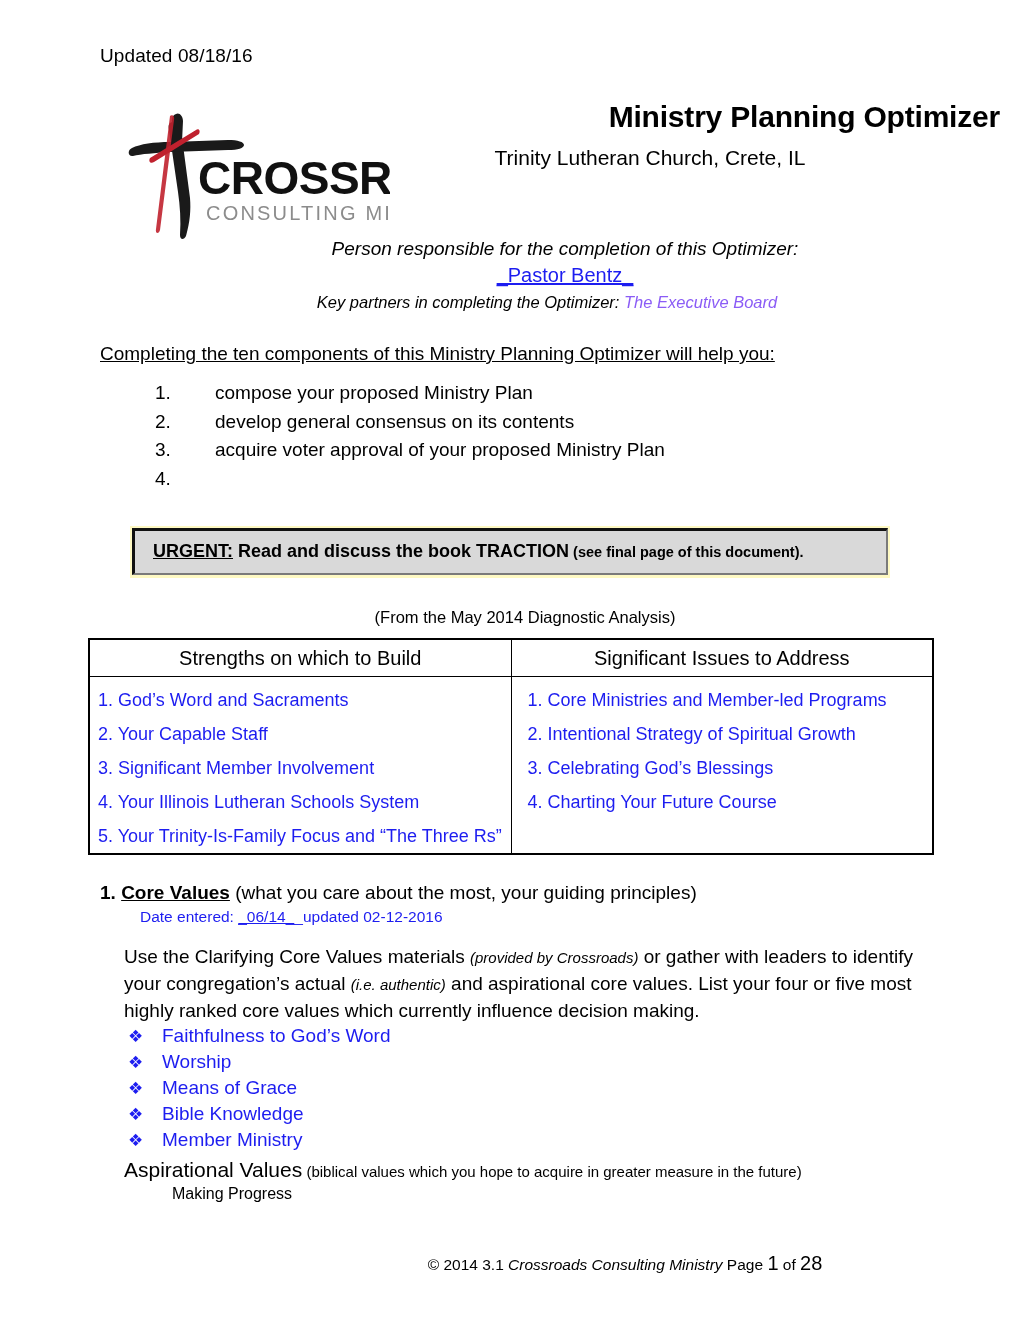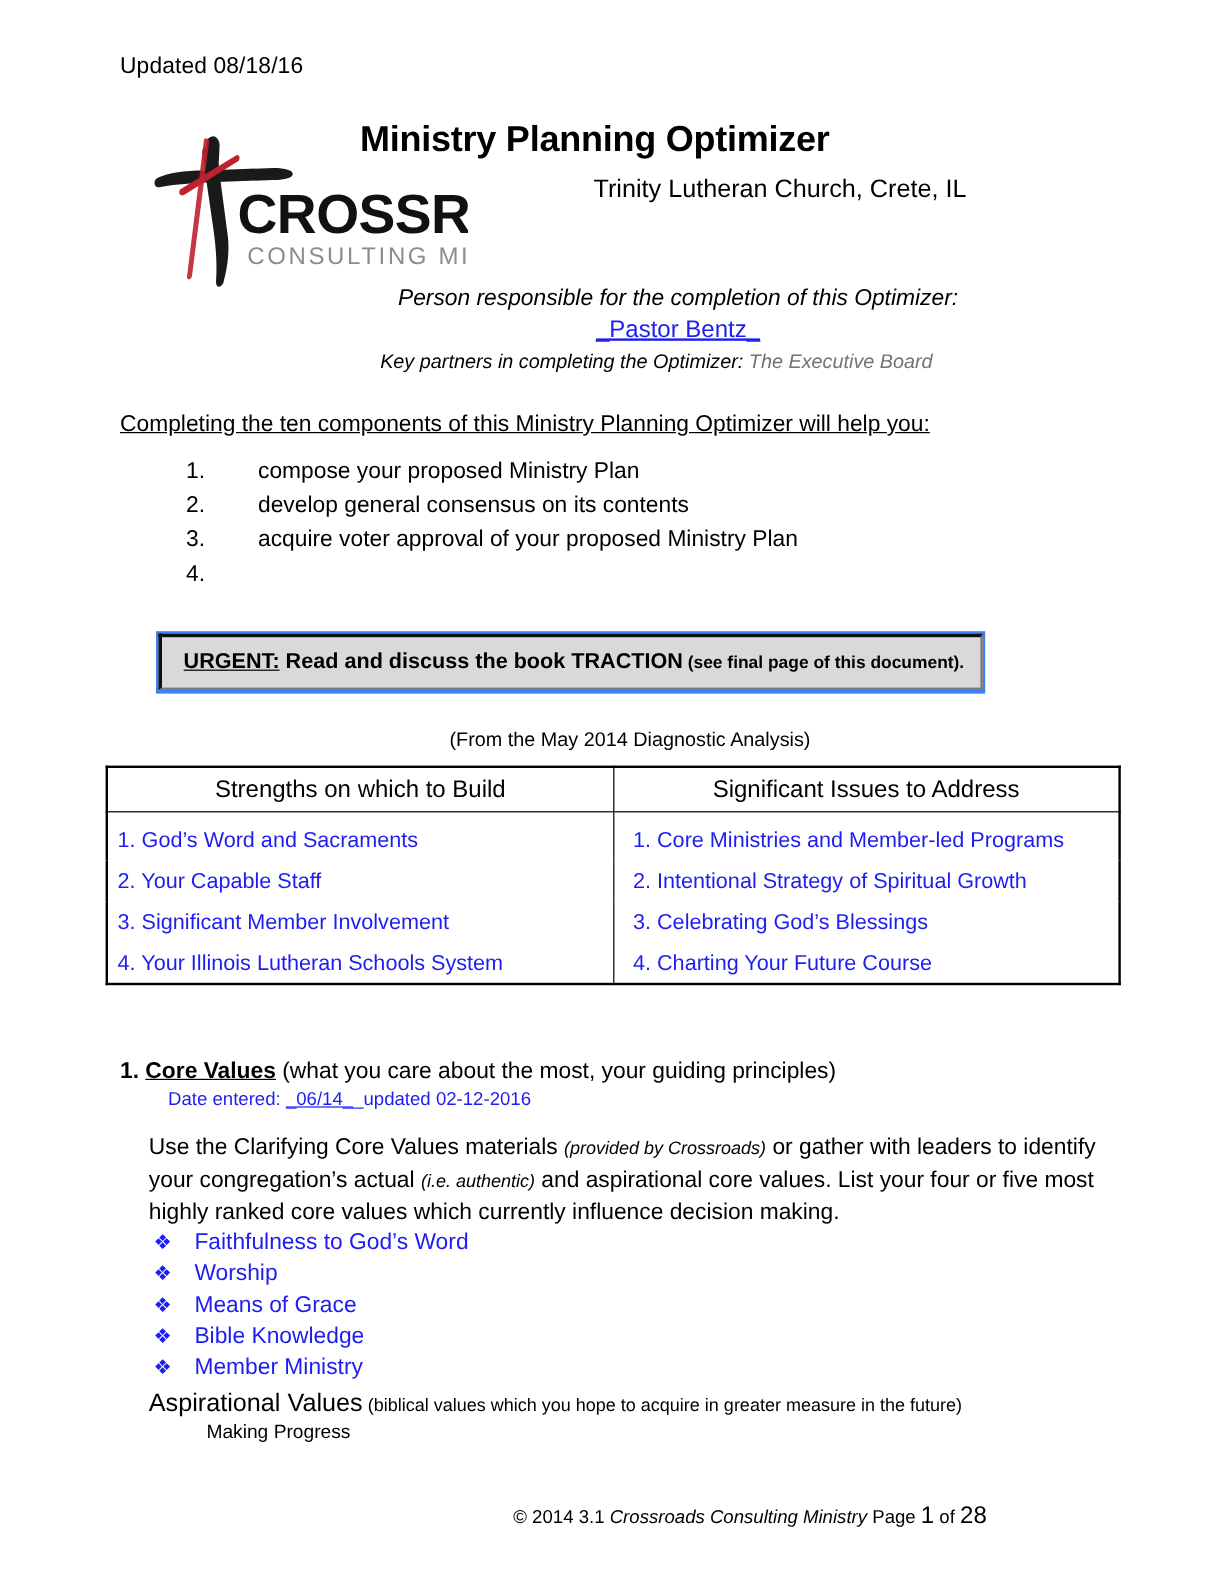--- a/index.html
+++ b/index.html
@@ -40,21 +40,21 @@
     width: 280px;
     height: 160px;
   }
   .logo-svg { display: block; }
 
   .doc-title {
     position: absolute;
     top: 100px;
     left: 300px;
     width: 700px;
-    text-align: left;
+    text-align: right;
     font-size: 30px;
     font-weight: bold;
     letter-spacing: -0.2px;
   }
   .doc-subtitle {
     position: absolute;
     top: 146px;
     left: 300px;
     width: 700px;
     text-align: center;
@@ -79,21 +79,21 @@
     text-decoration: underline;
     margin-top: 4px;
   }
   .resp-line3 {
     font-size: 16.5px;
     font-style: italic;
     margin-top: 6px;
     margin-left: -36px;
   }
   .resp-partners {
-    color: #737373;
+    color: #8b5cf6;
     font-style: italic;
   }
 
   
   .intro {
     position: absolute;
     top: 343px;
     left: 100px;
     font-size: 19px;
     text-decoration: underline;
@@ -108,23 +108,23 @@
     display: flex;
     margin-bottom: 6.5px;
   }
   .numlist .num { width: 60px; }
 
   
   .urgent-outer {
     position: absolute;
     left: 130px;
     top: 526px;
-    width: 691px;
+    width: 760px;
     padding: 2px 2px 3px 2px;
-    background: #3b82f6;
+    background: #fef9c3;
     box-sizing: border-box;
   }
   .urgent-inner {
     border-top: 3px solid #101010;
     border-left: 3px solid #101010;
     border-right: 2px solid #7a7a7a;
     border-bottom: 2px solid #7a7a7a;
     background: #d9d9d9;
     padding: 10px 8px 11px 18px;
     box-sizing: border-box;
@@ -344,20 +344,24 @@
         <td class="col-right">2. Intentional Strategy of Spiritual Growth</td>
       </tr>
       <tr>
         <td class="col-left">3. Significant Member Involvement</td>
         <td class="col-right">3. Celebrating God’s Blessings</td>
       </tr>
       <tr>
         <td class="col-left">4. Your Illinois Lutheran Schools System</td>
         <td class="col-right">4. Charting Your Future Course</td>
       </tr>
+      <tr class="last-row">
+        <td class="col-left">5. Your Trinity-Is-Family Focus and “The Three Rs”</td>
+        <td class="col-right"></td>
+      </tr>
     </tbody>
   </table>
 
   <div class="sec-heading">
     <span class="sec-num">1.</span>
     <span class="sec-title">Core Values</span><span> (what you care about the most, your guiding principles)</span>
   </div>
 
   <div class="sec-date">
     <span>Date entered:</span>

